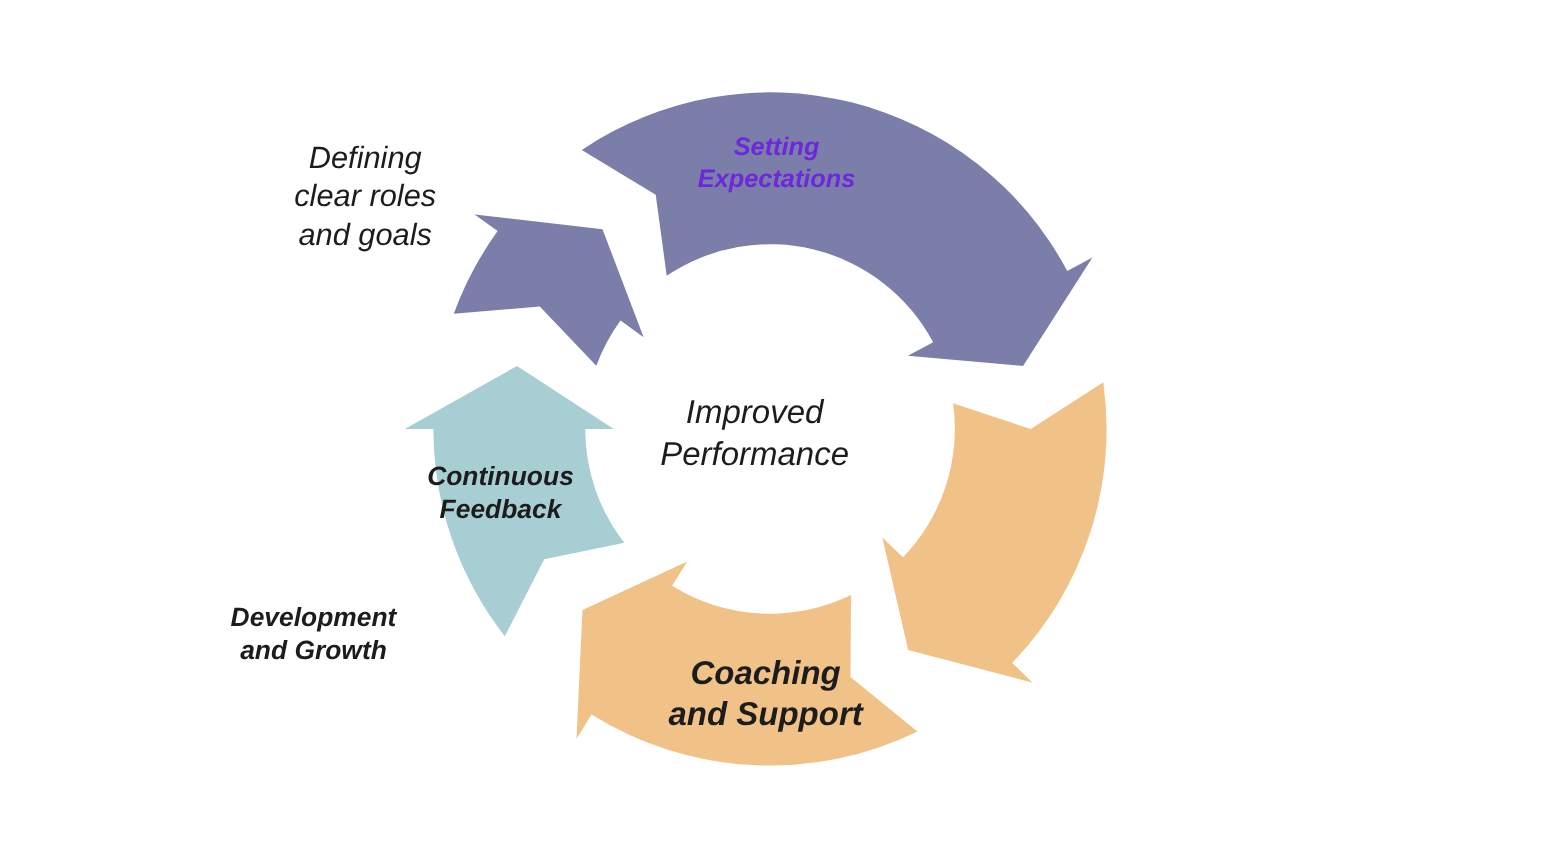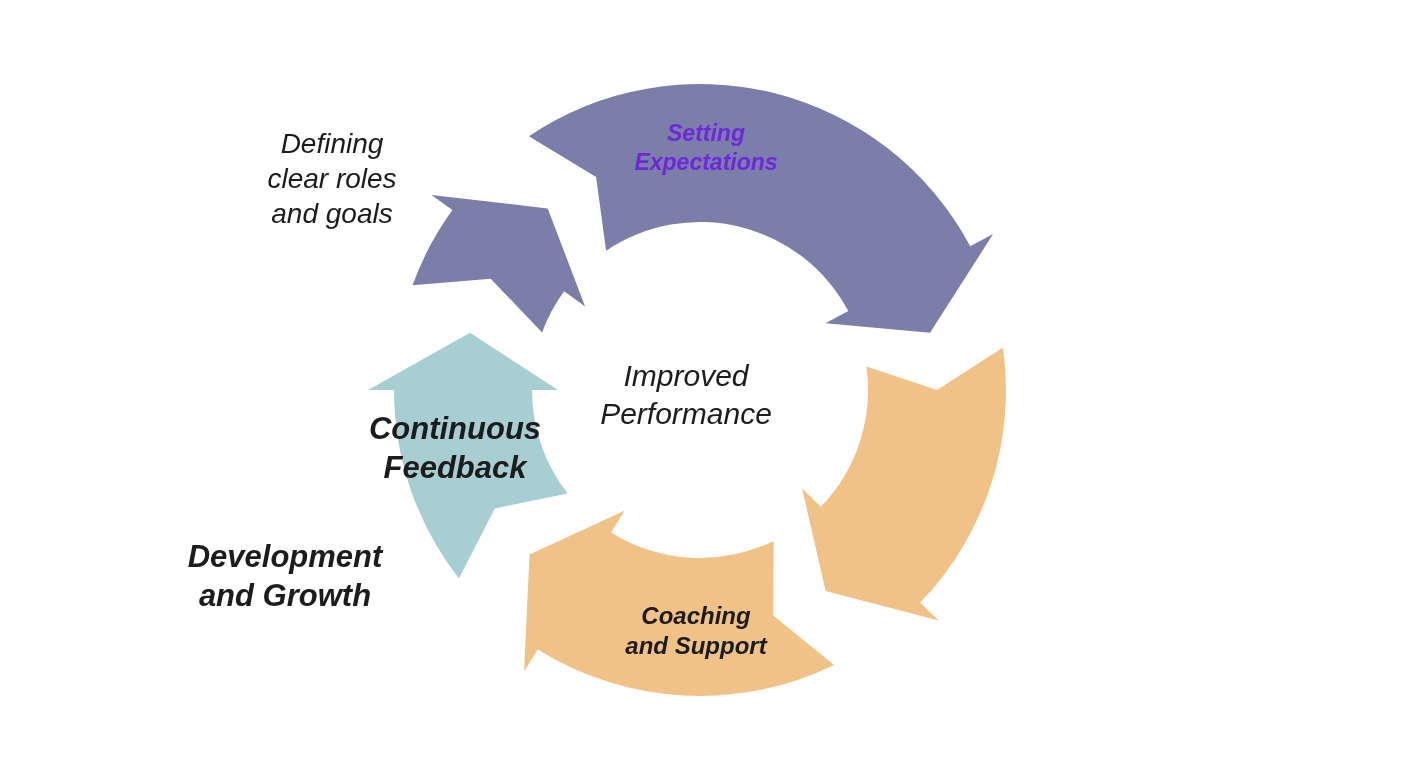--- a/index.html
+++ b/index.html
@@ -32,33 +32,33 @@
     color: #1c1c1c;
     font-style: italic;
   }
   .lbl.on-arc-light {
     color: #6d28d9;
     font-weight: bold;
     font-size: 23px;
   }
   .lbl.dark-bold {
     font-weight: bold;
-    font-size: 31px;
+    font-size: 24px;
   }
   .lbl.dark-regular {
     font-weight: normal;
     font-size: 28px;
   }
   .lbl.center-text {
     font-weight: normal;
     font-size: 30px;
   }
   .lbl.on-arc-dark {
     font-weight: bold;
-    font-size: 24px;
+    font-size: 30px;
   }
   #lbl-setting       { left: 706px;  top: 148px; }
   #lbl-defining      { left: 332px;  top: 178px; }
   #lbl-center        { left: 686px;  top: 394px; }
   #lbl-regular       { left: 936px;  top: 447px; }
   #lbl-identifying   { left: 1062px; top: 612px; }
   #lbl-continuous    { left: 455px;  top: 449px; }
   #lbl-development   { left: 285px;  top: 577px; }
   #lbl-coaching      { left: 696px;  top: 631px; }
 </style>

